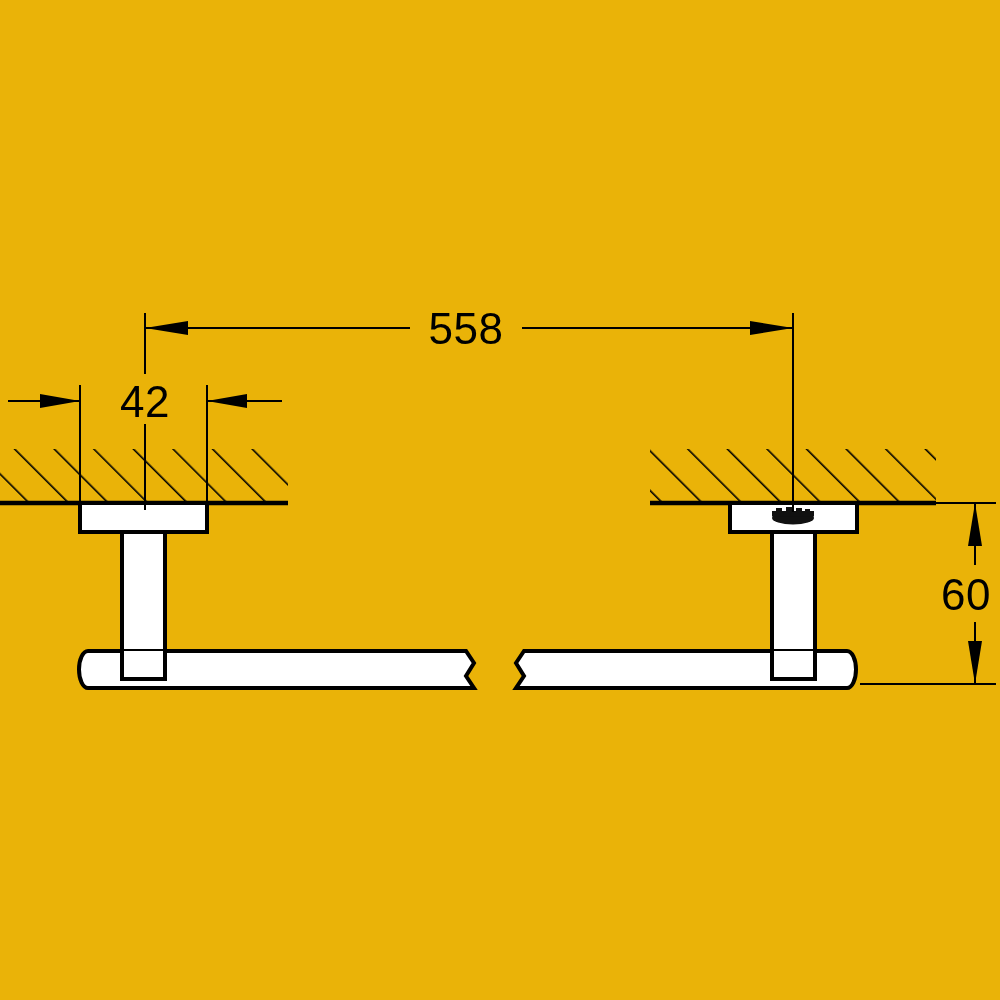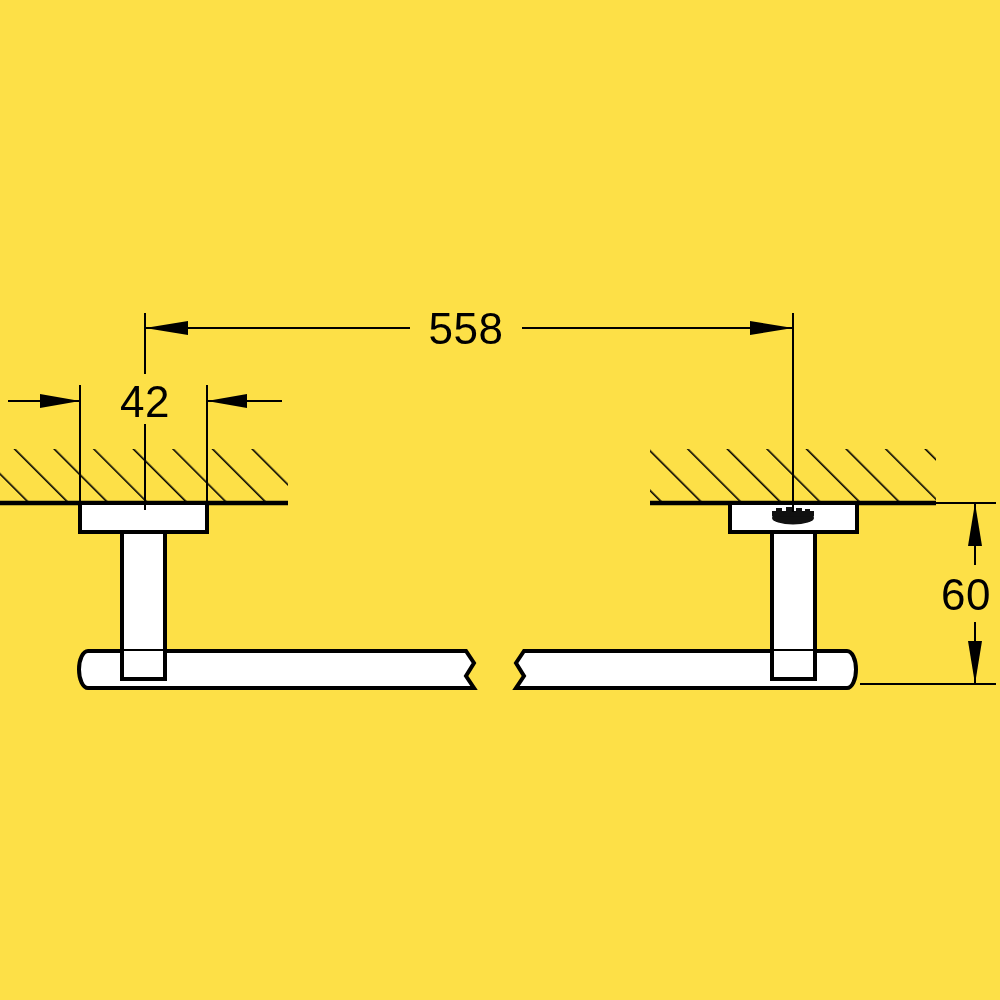--- a/index.html
+++ b/index.html
@@ -10,21 +10,21 @@
   body {
     width: 1000px;
     height: 1000px;
     font-family: "Liberation Sans", sans-serif;
     overflow: hidden;
   }
   #drawing-root {
     position: relative;
     width: 1000px;
     height: 1000px;
-    background: #fde047;
+    background: #eab308;
   }
   svg.tech-drawing {
     display: block;
     width: 1000px;
     height: 1000px;
   }
   .dim-text {
     font-family: "Liberation Sans", sans-serif;
     font-size: 44px;
     fill: #000000;

